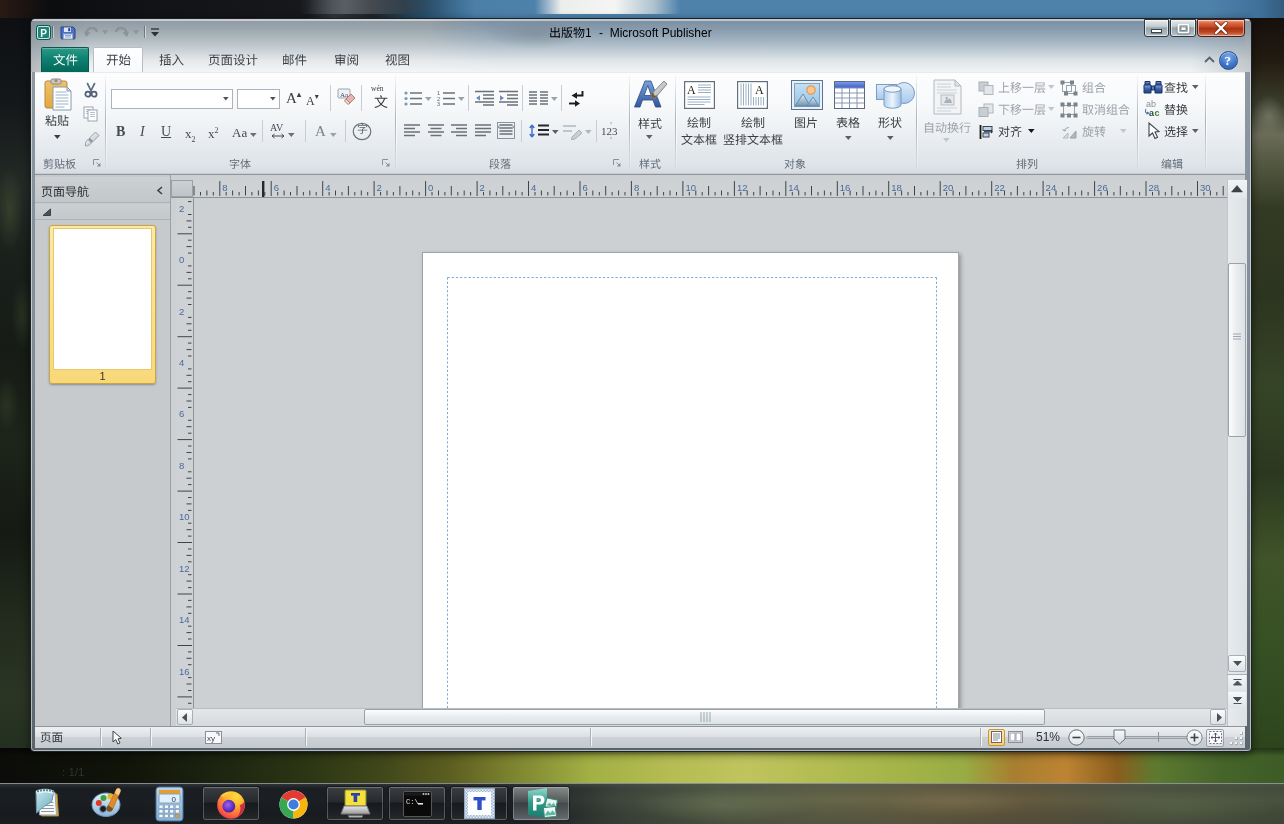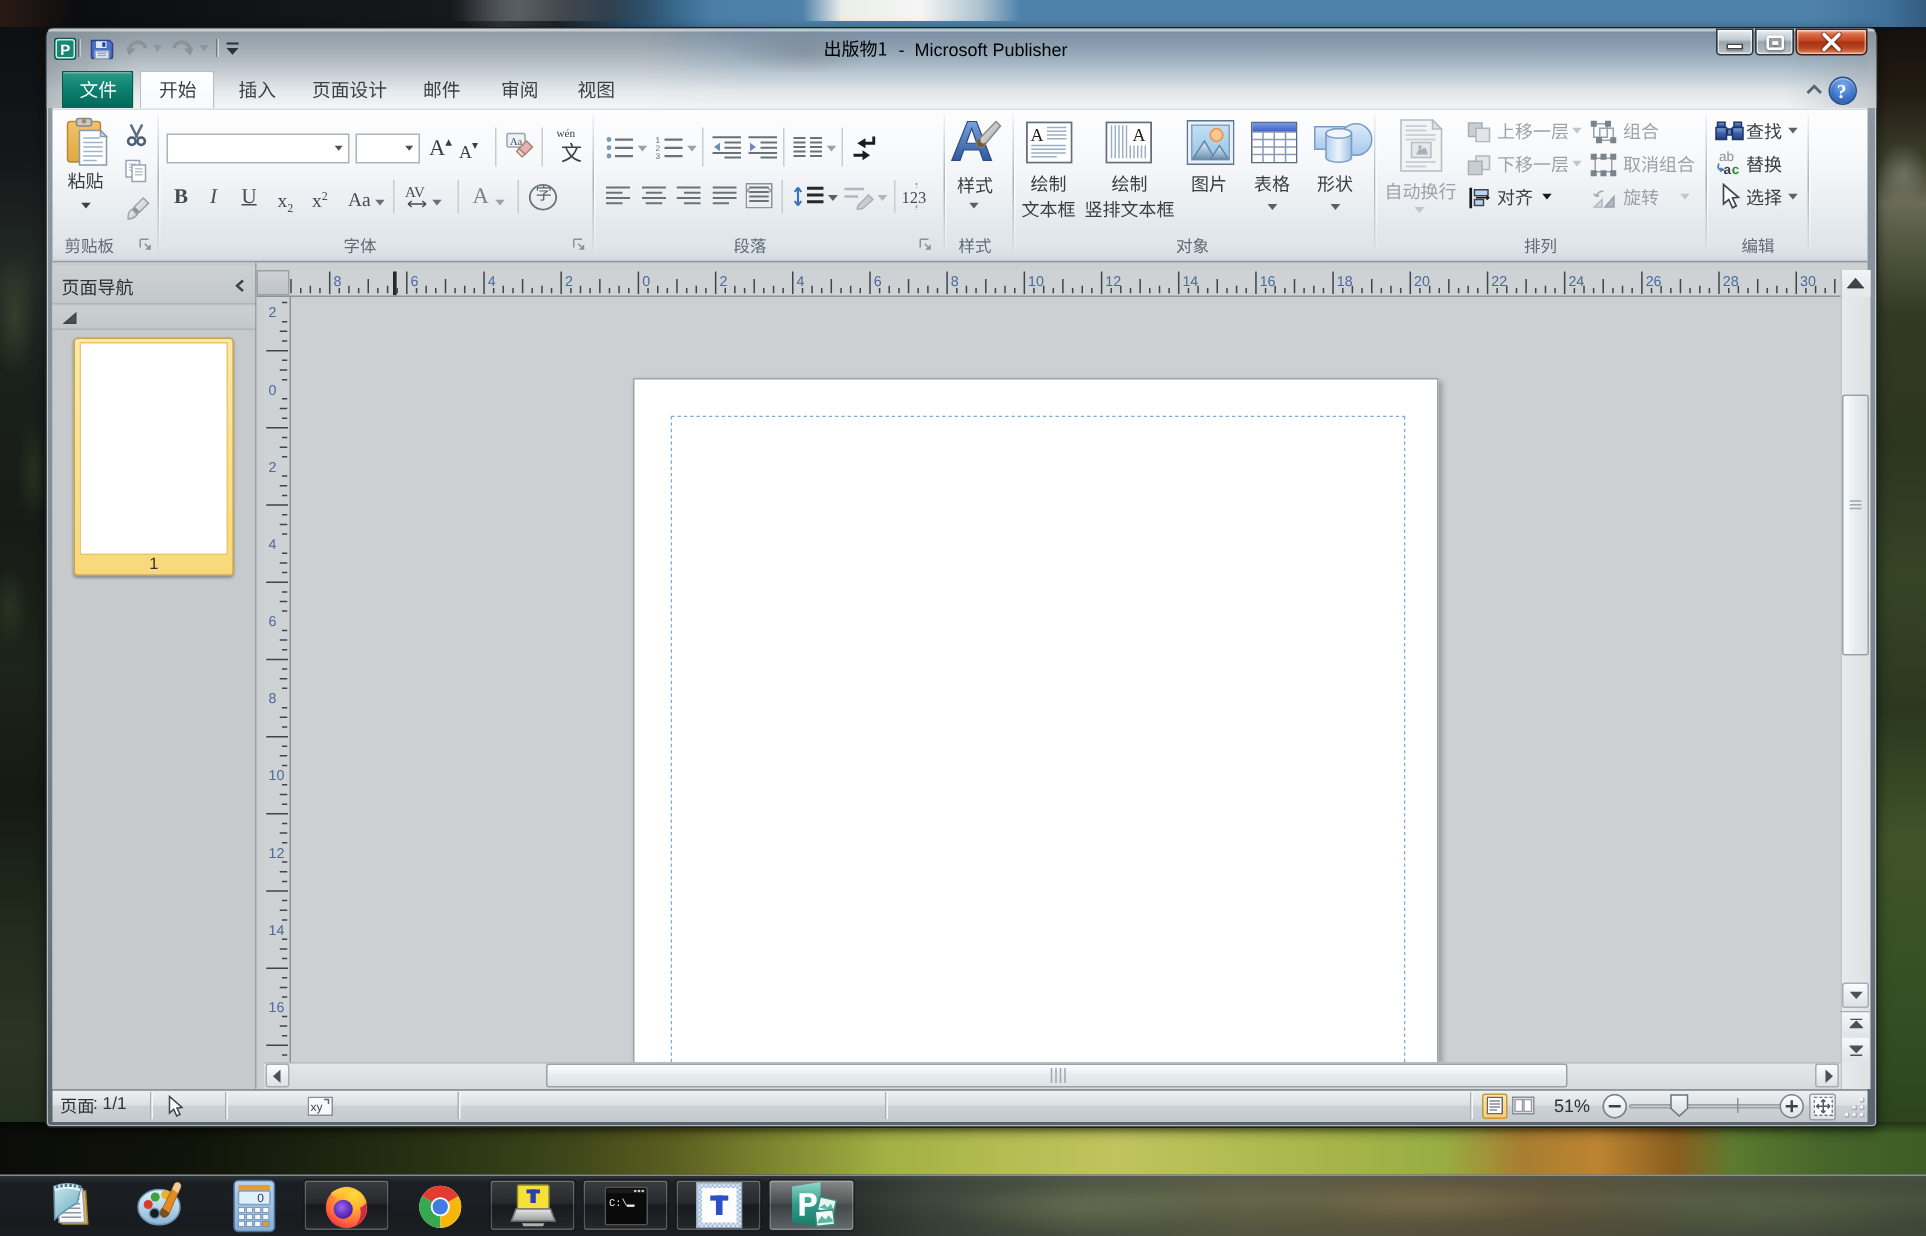--- a/index.html
+++ b/index.html
@@ -822,21 +822,21 @@
 <div style="position:absolute;left:100px;top:728px;width:1px;height:18px;background:#aab0b6"></div>
 <div style="position:absolute;left:101px;top:728px;width:1px;height:18px;background:#f4f6f8"></div>
 <div style="position:absolute;left:150px;top:728px;width:1px;height:18px;background:#aab0b6"></div>
 <div style="position:absolute;left:151px;top:728px;width:1px;height:18px;background:#f4f6f8"></div>
 <div style="position:absolute;left:305px;top:728px;width:1px;height:18px;background:#aab0b6"></div>
 <div style="position:absolute;left:306px;top:728px;width:1px;height:18px;background:#f4f6f8"></div>
 <div style="position:absolute;left:590px;top:728px;width:1px;height:18px;background:#aab0b6"></div>
 <div style="position:absolute;left:591px;top:728px;width:1px;height:18px;background:#f4f6f8"></div>
 <div style="position:absolute;left:980px;top:728px;width:1px;height:18px;background:#aab0b6"></div>
 <div style="position:absolute;left:981px;top:728px;width:1px;height:18px;background:#f4f6f8"></div>
-<div style="position:absolute;left:62px;top:730px;font-size:11.5px;color:#2e3236;font-family:'Liberation Sans',sans-serif">: 1/1</div>
+<div style="position:absolute;left:62px;top:766px;font-size:11.5px;color:#2e3236;font-family:'Liberation Sans',sans-serif">: 1/1</div>
 <svg style="position:absolute;left:110px;top:730px" width="12" height="15" viewBox="0 0 12 15">
     <path d="M3 1 L3 12 L5.8 9.5 L7.8 14 L10 13 L8 8.8 L11.3 8.3 Z" fill="#fff" stroke="#3c444c"></path>
   </svg>
 <svg style="position:absolute;left:205px;top:731px" width="17" height="13" viewBox="0 0 17 13">
     <rect x="0.5" y="0.5" width="16" height="12" fill="#f8f9fa" stroke="#8a9096"></rect>
 <text x="2" y="9.5" font-size="8" fill="#445" font-family="Liberation Sans">xy</text>
     <path d="M11 2 l3 0 0 3" stroke="#667" fill="none"></path>
   </svg>
 <div style="position:absolute;left:988px;top:728.5px;width:17px;height:17px;background:linear-gradient(180deg,#fde8a8,#f8cf70);border:1px solid #c89838;border-radius:2px"></div>
 <svg style="position:absolute;left:991px;top:731px" width="12" height="12" viewBox="0 0 12 12">

